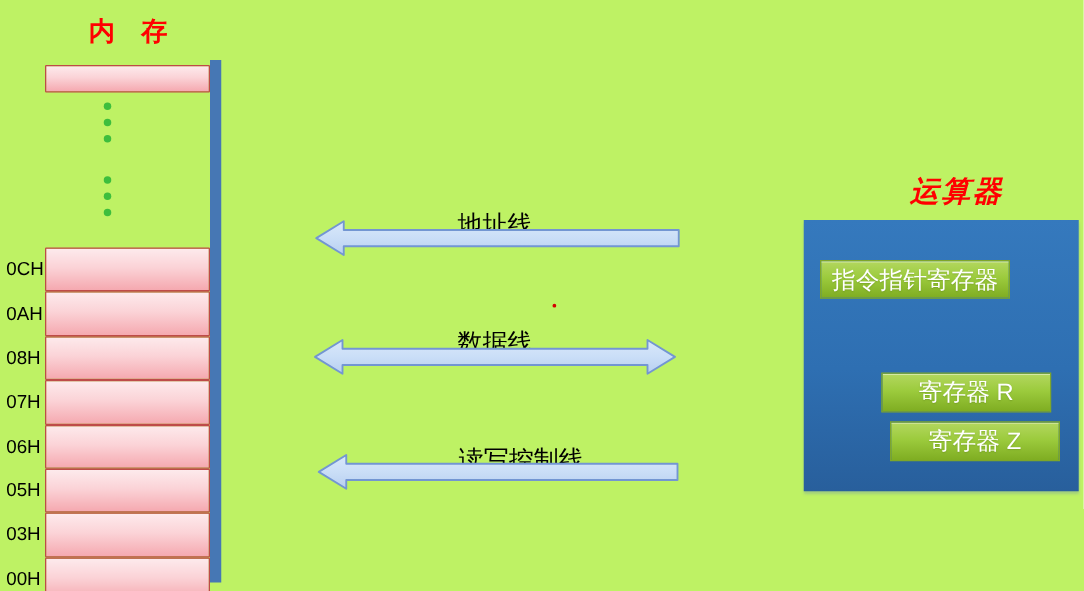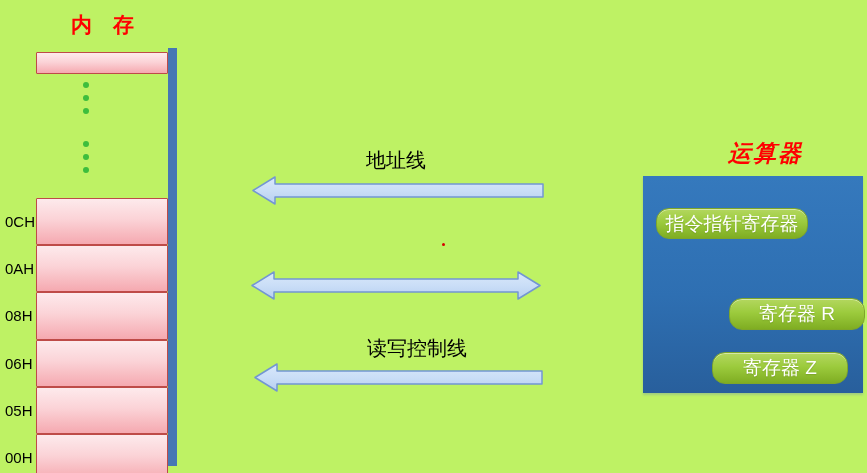--- a/index.html
+++ b/index.html
@@ -83,20 +83,21 @@
     background: linear-gradient(180deg, #fdeaec 0%, #fbd3d7 45%, #f5a9b0 100%);
   }
 
   
   .bus-label {
     position: absolute;
     font-size: 20px;
     color: #000000;
     text-align: center;
     white-space: nowrap;
+    margin-top: 19px;
   }
   .bus-label.addr { left: 330px; top: 147px; width: 132px; }
   .bus-label.data { left: 330px; top: 242px; width: 132px; }
   .bus-label.ctrl { left: 342px; top: 335px; width: 150px; }
 
   .bus-arrow { position: absolute; }
   .bus-arrow.addr { left: 250px; top: 174px; }
   .bus-arrow.data { left: 249px; top: 269px; }
   .bus-arrow.ctrl { left: 252px; top: 361px; }
 
@@ -131,28 +132,28 @@
 
   .register-btn {
     position: absolute;
     display: flex;
     align-items: center;
     justify-content: center;
     font-size: 19px;
     color: #ffffff;
     white-space: nowrap;
     border: 1px solid #7ea62a;
-    border-radius: 13px;
+    border-radius: 0;
     background: linear-gradient(180deg, #b3d75f 0%, #9ccb3d 45%, #7fad22 100%);
     box-shadow: inset 0 1px 0 rgba(255,255,255,0.45);
     text-shadow: 0 1px 1px rgba(90, 120, 30, 0.35);
   }
   .register-btn.ip { left: 656px; top: 208px; width: 152px; height: 31px; }
-  .register-btn.r  { left: 729px; top: 298px; width: 136px; height: 32px; }
-  .register-btn.z  { left: 712px; top: 337px; width: 136px; height: 32px; margin-top: 15px; }
+  .register-btn.r  { left: 705px; top: 298px; width: 136px; height: 32px; }
+  .register-btn.z  { left: 712px; top: 337px; width: 136px; height: 32px; }
 </style>
 </head>
 <body>
 
 <div class="canvas">
 
   <div class="mem-title">内　存</div>
 
   <div class="mem-rail"></div>
 
@@ -181,32 +182,40 @@
         <span class="mem-addr">0AH</span>
         <div class="mem-cell"></div>
       </div>
 
 
       <div class="mem-row">
         <span class="mem-addr">08H</span>
         <div class="mem-cell"></div>
       </div>
 
+      <div class="mem-row">
+        <span class="mem-addr">07H</span>
+        <div class="mem-cell"></div>
+      </div>
 
       <div class="mem-row">
         <span class="mem-addr">06H</span>
         <div class="mem-cell"></div>
       </div>
 
       <div class="mem-row">
         <span class="mem-addr">05H</span>
         <div class="mem-cell"></div>
       </div>
 
 
+      <div class="mem-row">
+        <span class="mem-addr">03H</span>
+        <div class="mem-cell"></div>
+      </div>
 
 
 
       <div class="mem-row">
         <span class="mem-addr">00H</span>
         <div class="mem-cell"></div>
       </div>
     </div>
 
   <div class="bus-label addr">地址线</div>
@@ -214,20 +223,21 @@
     <defs>
       <linearGradient id="arrowFill1" x1="0" y1="0" x2="0" y2="1">
         <stop offset="0" stop-color="#d9e8fa"></stop>
         <stop offset="0.5" stop-color="#cadef7"></stop>
         <stop offset="1" stop-color="#b7cff0"></stop>
       </linearGradient>
     </defs>
     <polygon points="3,16.5 25,3 25,10 293,10 293,23 25,23 25,30" fill="url(#arrowFill1)" stroke="#7396d2" stroke-width="1.5" stroke-linejoin="round"></polygon>
   </svg>
 
+  <div class="bus-label data">数据线</div>
   <div class="stray-dot"></div>
   <svg class="bus-arrow data" width="294" height="33" viewBox="0 0 294 33">
     <defs>
       <linearGradient id="arrowFill2" x1="0" y1="0" x2="0" y2="1">
         <stop offset="0" stop-color="#d9e8fa"></stop>
         <stop offset="0.5" stop-color="#cadef7"></stop>
         <stop offset="1" stop-color="#b7cff0"></stop>
       </linearGradient>
     </defs>
     <polygon points="3,16.5 25,3 25,10 269,10 269,3 291,16.5 269,30 269,23 25,23 25,30" fill="url(#arrowFill2)" stroke="#7396d2" stroke-width="1.5" stroke-linejoin="round"></polygon>

